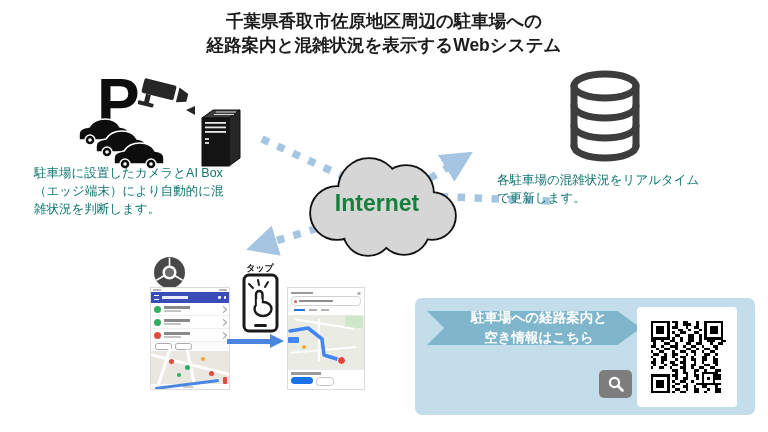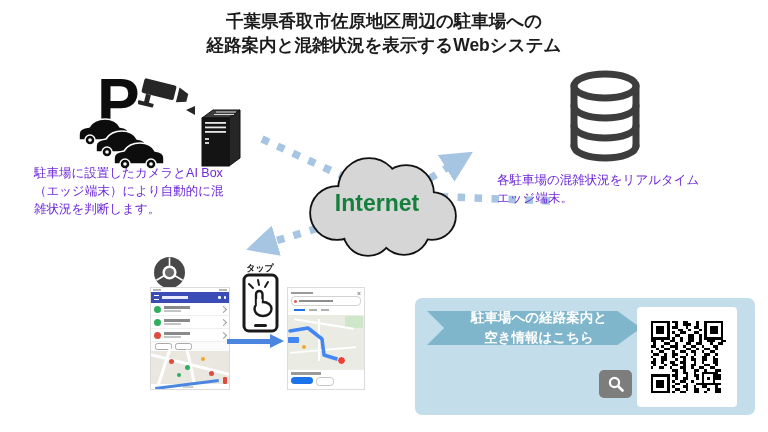--- a/index.html
+++ b/index.html
@@ -5,21 +5,21 @@
   html,body{margin:0;padding:0;background:#fff;}
   #stage{
     position:relative;width:768px;height:432px;overflow:hidden;background:#fff;
     font-family:"Liberation Sans","DejaVu Sans",sans-serif;color:#333;
   }
   .abs{position:absolute;}
   .pre{white-space:pre-line;}
   
   #title{left:0;top:9px;width:768px;text-align:center;font-size:17.5px;font-weight:bold;color:#1c1c1c;line-height:1.38;z-index:2;}
   
-  .caption{font-size:12.5px;line-height:1.42;color:#6d28d9;z-index:2;}
+  .caption{font-size:12.5px;line-height:1.42;color:#0f766e;z-index:2;}
   #edge-caption{left:34px;top:165px;width:236px;}
   #db-caption{left:497px;top:172px;width:232px;}
   #browser-caption{left:124px;top:388px;width:268px;}
   
   #p-symbol{left:97px;top:70px;font-size:64px;font-weight:800;color:#0d0d0d;line-height:1;z-index:2;font-family:"Liberation Sans","DejaVu Sans",sans-serif;}
   
   #flow-arrows{left:0;top:0;z-index:1;}
   
   #cloud{left:292px;top:151px;z-index:2;}
   #cloud-label{left:292px;top:190px;width:170px;text-align:center;font-size:23px;font-weight:bold;color:#15803d;z-index:3;}
@@ -169,21 +169,21 @@
   <svg class="abs" style="left:563px;top:70px;z-index:2" width="86" height="94" viewBox="0 0 86 94">
     <g stroke="#3d3d3d" stroke-width="7" fill="none" stroke-linecap="round">
       <ellipse cx="42" cy="16" rx="31" ry="12"></ellipse>
       <path d="M11 16 V76 M73 16 V76"></path>
       <path d="M11 76 a31 12 0 0 0 62 0"></path>
       <path d="M11 36 a31 12 0 0 0 62 0"></path>
       <path d="M11 56 a31 12 0 0 0 62 0"></path>
     </g>
   </svg>
   <div id="db-caption" class="abs caption pre">各駐車場の混雑状況をリアルタイム
-エッジ端末。</div>
+で更新します。</div>
 
   <svg id="chrome-icon" class="abs" width="33" height="33" viewBox="0 0 33 33">
     <circle cx="16.5" cy="16.5" r="15.5" fill="#484848"></circle>
     <line x1="16.5" y1="10" x2="16.5" y2="1.5" stroke="#fff" stroke-width="1.6"></line>
     <line x1="11" y1="19.8" x2="3.4" y2="24.3" stroke="#fff" stroke-width="1.6"></line>
     <line x1="22" y1="19.8" x2="29.6" y2="24.3" stroke="#fff" stroke-width="1.6"></line>
     <circle cx="16.5" cy="16.5" r="7" fill="#fff"></circle>
     <circle cx="16.5" cy="16.5" r="4.6" fill="#6b6b6b"></circle>
   </svg>
 

